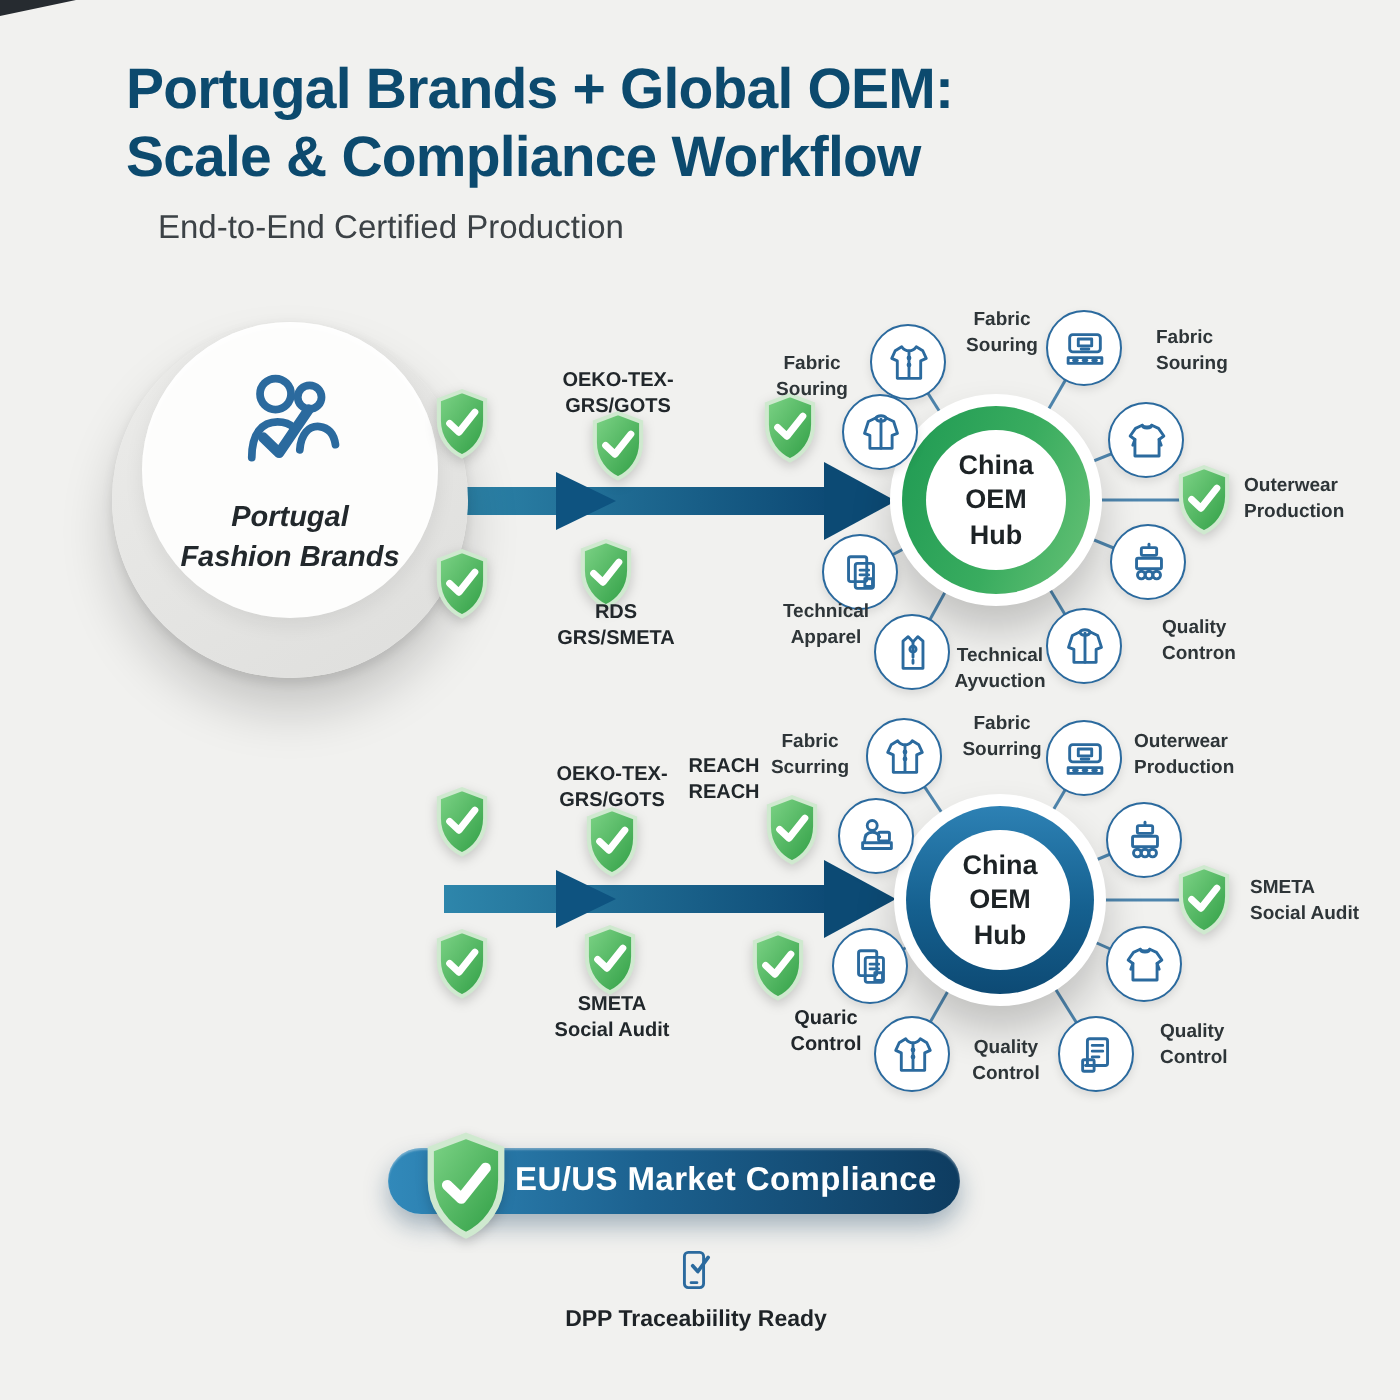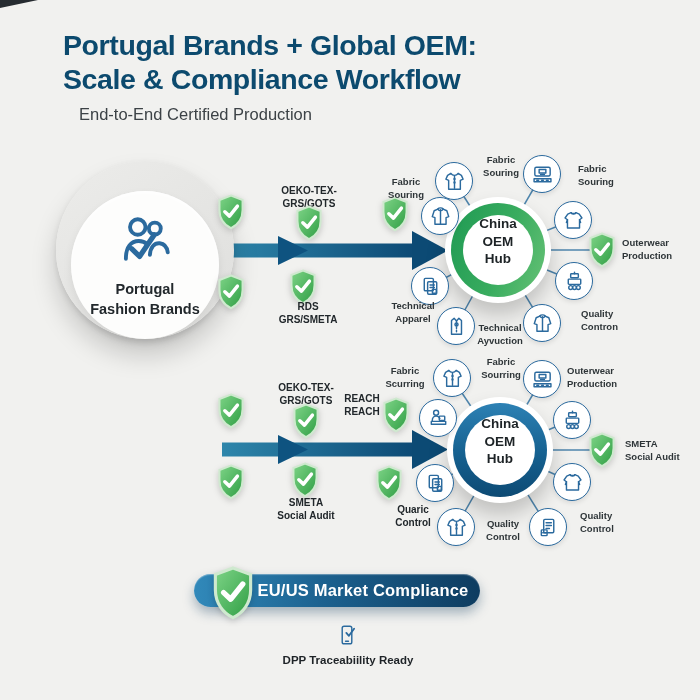--- a/index.html
+++ b/index.html
@@ -14,32 +14,32 @@
   header{position:absolute;left:63px;top:28px;}
   h1{margin:0;font-size:28.5px;line-height:34px;font-weight:bold;color:#0c4a6e;letter-spacing:-.4px;white-space:pre-line;}
   .subtitle{margin:9px 0 0 16px;font-size:16.5px;color:#3c4246;white-space:pre-line;}
 
   .lines{left:0;top:0;}
   .lines line{stroke:#4e85ad;stroke-width:1.5;}
 
   .arrow{overflow:visible;}
 
   .source{width:178px;height:178px;border-radius:50%;background:linear-gradient(145deg,#ececea,#dededc);
-    box-shadow:0 16px 26px rgba(0,0,0,.18),0 3px 6px rgba(0,0,0,.10);display:flex;align-items:flex-end;justify-content:center;}
+    box-shadow:0 16px 26px rgba(0,0,0,.18),0 3px 6px rgba(0,0,0,.10);display:flex;align-items:flex-start;justify-content:center;font-style:italic;}
   .source-inner{width:148px;height:148px;border-radius:50%;background:#fdfdfc;box-shadow:inset 0 2px 4px rgba(255,255,255,.9),0 4px 10px rgba(0,0,0,.07);
     display:flex;flex-direction:column;align-items:center;justify-content:center;gap:6px;}
   .source-icon{width:62px;height:62px;display:block;}
   .source-label{font-size:14.5px;font-weight:bold;color:#22282c;line-height:1.4;text-align:center;white-space:pre-line;}
 
   .hub{width:106px;height:106px;border-radius:50%;background:#fff;box-shadow:0 12px 20px rgba(0,0,0,.20);
     display:flex;align-items:center;justify-content:center;}
   .hub-ring{width:94px;height:94px;border-radius:50%;display:flex;align-items:center;justify-content:center;}
   .ring-green{background:linear-gradient(110deg,#1f9a53 0%,#39ac5f 55%,#67c276 100%);}
   .ring-blue{background:linear-gradient(180deg,#2d81b4 0%,#15608f 55%,#0d4a74 100%);}
-  .hub-core{width:70px;height:70px;border-radius:50%;background:#fff;display:flex;align-items:flex-start;justify-content:center;}
+  .hub-core{width:70px;height:70px;border-radius:50%;background:#fff;display:flex;align-items:center;justify-content:center;}
   .hub-label{font-size:13.5px;font-weight:bold;color:#1d2326;line-height:1.3;text-align:center;white-space:pre-line;}
 
   .icon-node{width:36px;height:36px;border-radius:50%;background:#fff;border:1.8px solid #2b6a9e;
     box-shadow:0 2px 5px rgba(0,0,0,.10);display:flex;align-items:center;justify-content:center;}
   .icon-node svg{width:23px;height:23px;display:block;}
 
   .shield{width:32px;height:36px;display:block;filter:drop-shadow(0 2px 3px rgba(0,0,0,.18));}
   .badge-shield{width:47px;height:55px;}
 
   .lbl{font-size:9.5px;font-weight:bold;color:#2e3538;line-height:1.32;text-align:center;white-space:pre-line;}
@@ -253,21 +253,21 @@
   <span class="shield abs c" style="left:231px;top:482px"><svg viewBox="0 0 24 28" width="100%" height="100%">
         <path d="M12 1.2 L21 4.6 V12.5 C21 19.5 16.8 24.3 12 26.6 C7.2 24.3 3 19.5 3 12.5 V4.6 Z" fill="url(#gShield)" stroke="#cfe9cf" stroke-width="1.6"></path>
         <path d="M7.2 13.8 L10.8 17.2 L17 9.4" fill="none" stroke="#ffffff" stroke-width="2.7" stroke-linecap="round" stroke-linejoin="round"></path>
       </svg></span>
   <span class="cert abs c" style="left:306px;top:394px">OEKO-TEX-
 GRS/GOTS</span>
   <span class="shield abs c" style="left:306px;top:421px"><svg viewBox="0 0 24 28" width="100%" height="100%">
         <path d="M12 1.2 L21 4.6 V12.5 C21 19.5 16.8 24.3 12 26.6 C7.2 24.3 3 19.5 3 12.5 V4.6 Z" fill="url(#gShield)" stroke="#cfe9cf" stroke-width="1.6"></path>
         <path d="M7.2 13.8 L10.8 17.2 L17 9.4" fill="none" stroke="#ffffff" stroke-width="2.7" stroke-linecap="round" stroke-linejoin="round"></path>
       </svg></span>
-  <span class="cert abs c" style="left:362px;top:405px">REACH
+  <span class="cert abs c" style="left:362px;top:390px">REACH
 REACH</span>
   <span class="shield abs c" style="left:396px;top:415px"><svg viewBox="0 0 24 28" width="100%" height="100%">
         <path d="M12 1.2 L21 4.6 V12.5 C21 19.5 16.8 24.3 12 26.6 C7.2 24.3 3 19.5 3 12.5 V4.6 Z" fill="url(#gShield)" stroke="#cfe9cf" stroke-width="1.6"></path>
         <path d="M7.2 13.8 L10.8 17.2 L17 9.4" fill="none" stroke="#ffffff" stroke-width="2.7" stroke-linecap="round" stroke-linejoin="round"></path>
       </svg></span>
   <span class="shield abs c" style="left:305px;top:480px"><svg viewBox="0 0 24 28" width="100%" height="100%">
         <path d="M12 1.2 L21 4.6 V12.5 C21 19.5 16.8 24.3 12 26.6 C7.2 24.3 3 19.5 3 12.5 V4.6 Z" fill="url(#gShield)" stroke="#cfe9cf" stroke-width="1.6"></path>
         <path d="M7.2 13.8 L10.8 17.2 L17 9.4" fill="none" stroke="#ffffff" stroke-width="2.7" stroke-linecap="round" stroke-linejoin="round"></path>
       </svg></span>
   <span class="cert abs c" style="left:306px;top:509px">SMETA

